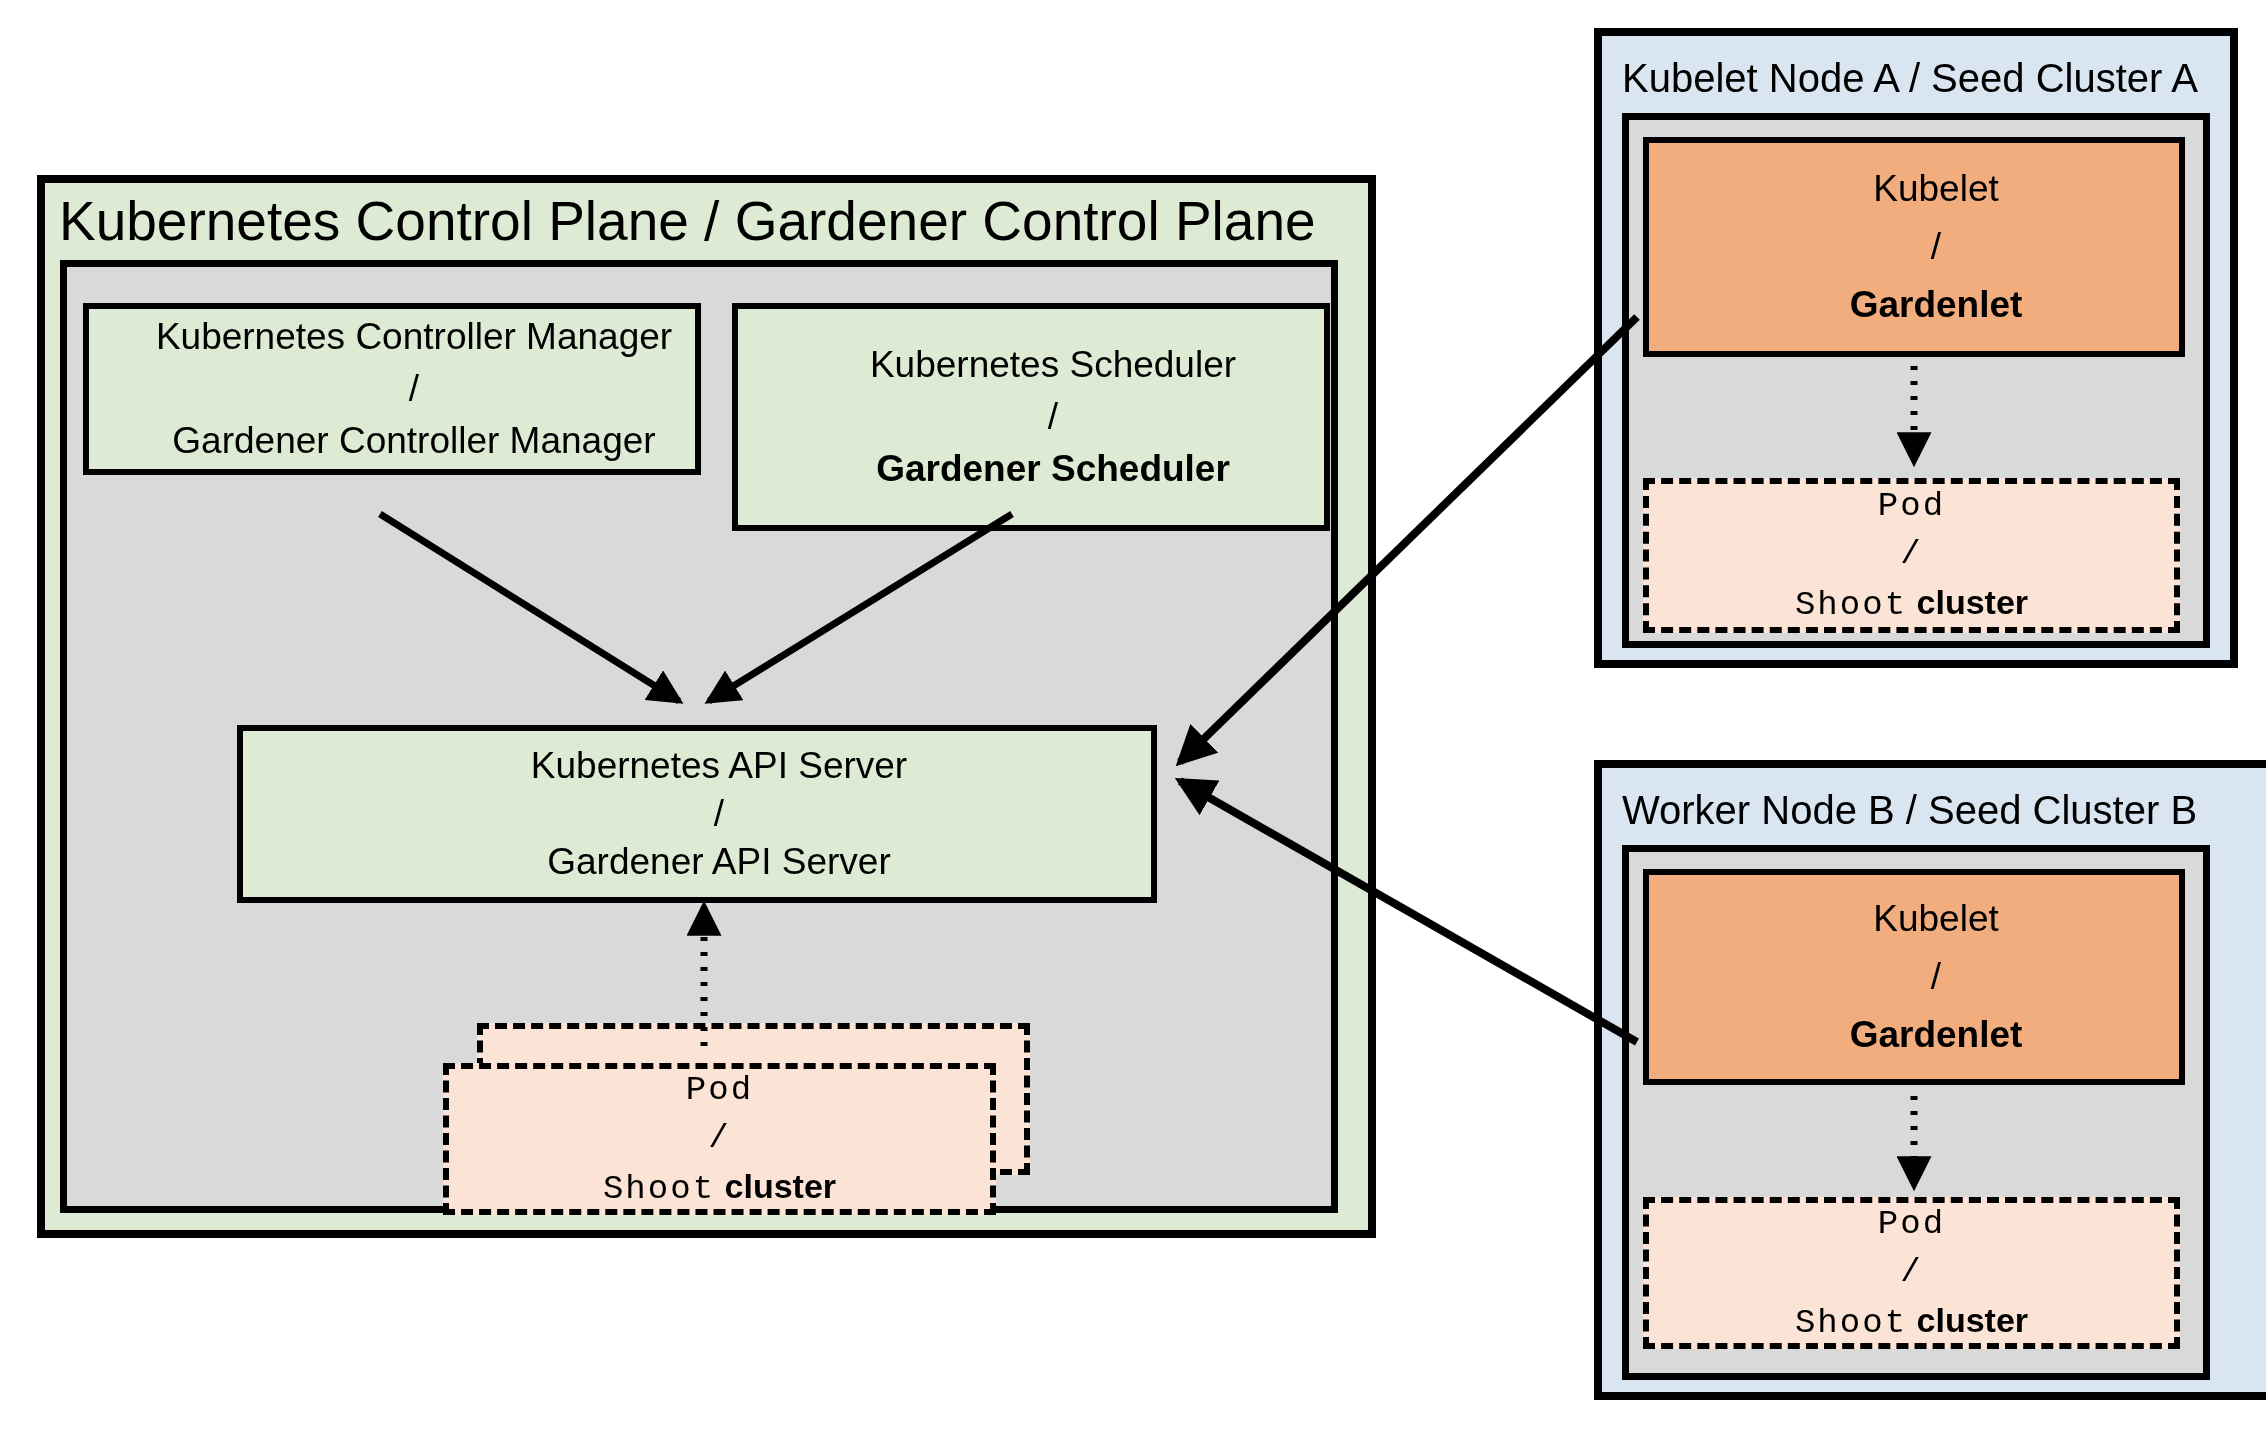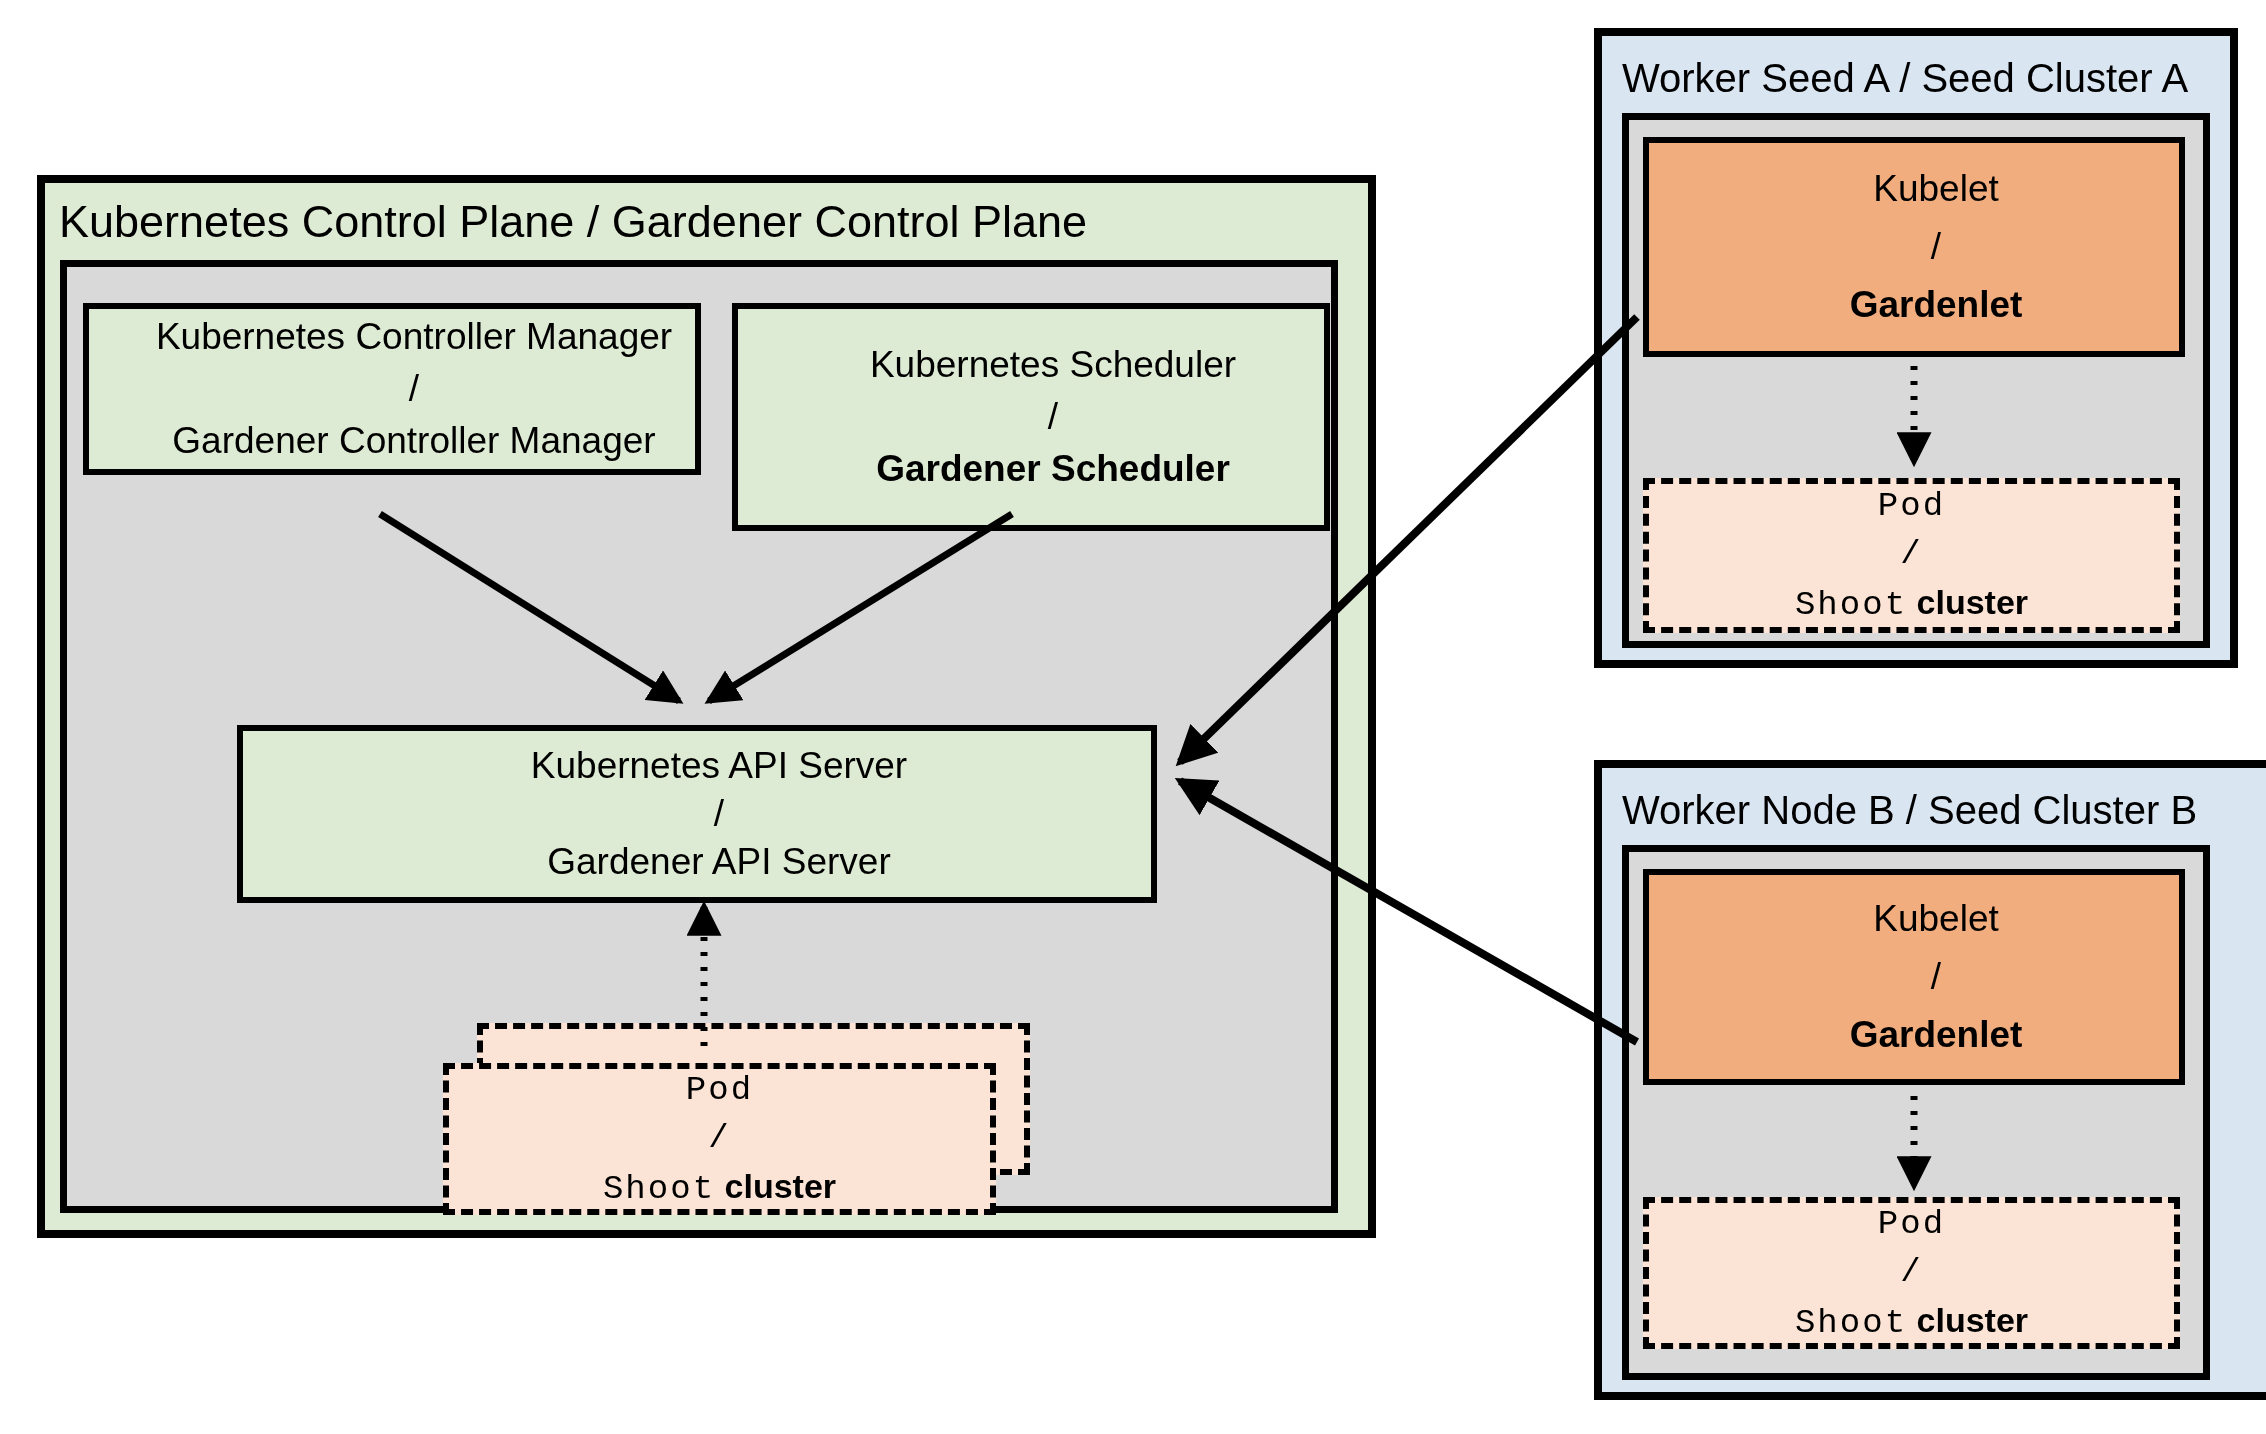--- a/index.html
+++ b/index.html
@@ -10,21 +10,21 @@
   .panel-green{background:#DEEBD4;border:8px solid #000;}
   .panel-blue{background:#DAE5F2;border:8px solid #000;}
   .inner-gray{background:#D9D9D9;border:7px solid #000;}
   .comp{background:#DEEBD4;border:6px solid #000;display:flex;flex-direction:column;
         align-items:center;justify-content:center;text-align:center;padding-left:44px;}
   .comp-orange{background:#F2AD7E;}
   .pod{background:#FBE4D5;border:6px dashed #000;display:flex;flex-direction:column;
        justify-content:center;text-align:center;}
   .pod-empty{background:#FBE4D5;border:6px dashed #000;}
   
-  .cp-title{font-size:45px;line-height:77px;padding-left:14px;white-space:nowrap;}
+  .cp-title{font-size:55px;line-height:77px;padding-left:14px;white-space:nowrap;}
   .wn-title{font-size:40px;height:85px;display:flex;align-items:center;padding-left:20px;white-space:nowrap;}
   .box-line{font-size:37px;line-height:52px;white-space:nowrap;}
   .bold{font-weight:700;}
   .pod-line{font-size:34px;line-height:48px;white-space:nowrap;}
   .mono{font-family:"Liberation Mono", monospace;letter-spacing:.06em;}
   .semi{font-family:"Liberation Sans", sans-serif;font-weight:600;letter-spacing:0;}
   svg.overlay{position:absolute;left:0;top:0;width:2266px;height:1434px;pointer-events:none;}
 </style>
 </head>
 <body>
@@ -59,21 +59,21 @@
       <div class="abs pod" style="left:376px;top:796px;width:553px;height:152px;">
         <div class="pod-line mono">Pod</div>
         <div class="pod-line mono">/</div>
         <div class="pod-line"><span class="mono">Shoot</span> <span class="semi">cluster</span></div>
       </div>
 
     </div>
   </div>
 
   <div class="abs panel-blue" style="left:1594px;top:28px;width:644px;height:640px;">
-    <div class="wn-title">Worker Seed A / Seed Cluster A</div>
+    <div class="wn-title">Kubelet Node A / Seed Cluster A</div>
 
     <div class="abs inner-gray" style="left:20px;top:77px;width:588px;height:535px;">
 
       <div class="abs comp comp-orange" style="left:14px;top:17px;width:542px;height:220px;">
         <div class="box-line" style="line-height:58px;">Kubelet</div>
         <div class="box-line" style="line-height:58px;">/</div>
         <div class="box-line bold" style="line-height:58px;">Gardenlet</div>
       </div>
 
       <div class="abs pod" style="left:14px;top:358px;width:537px;height:155px;">

